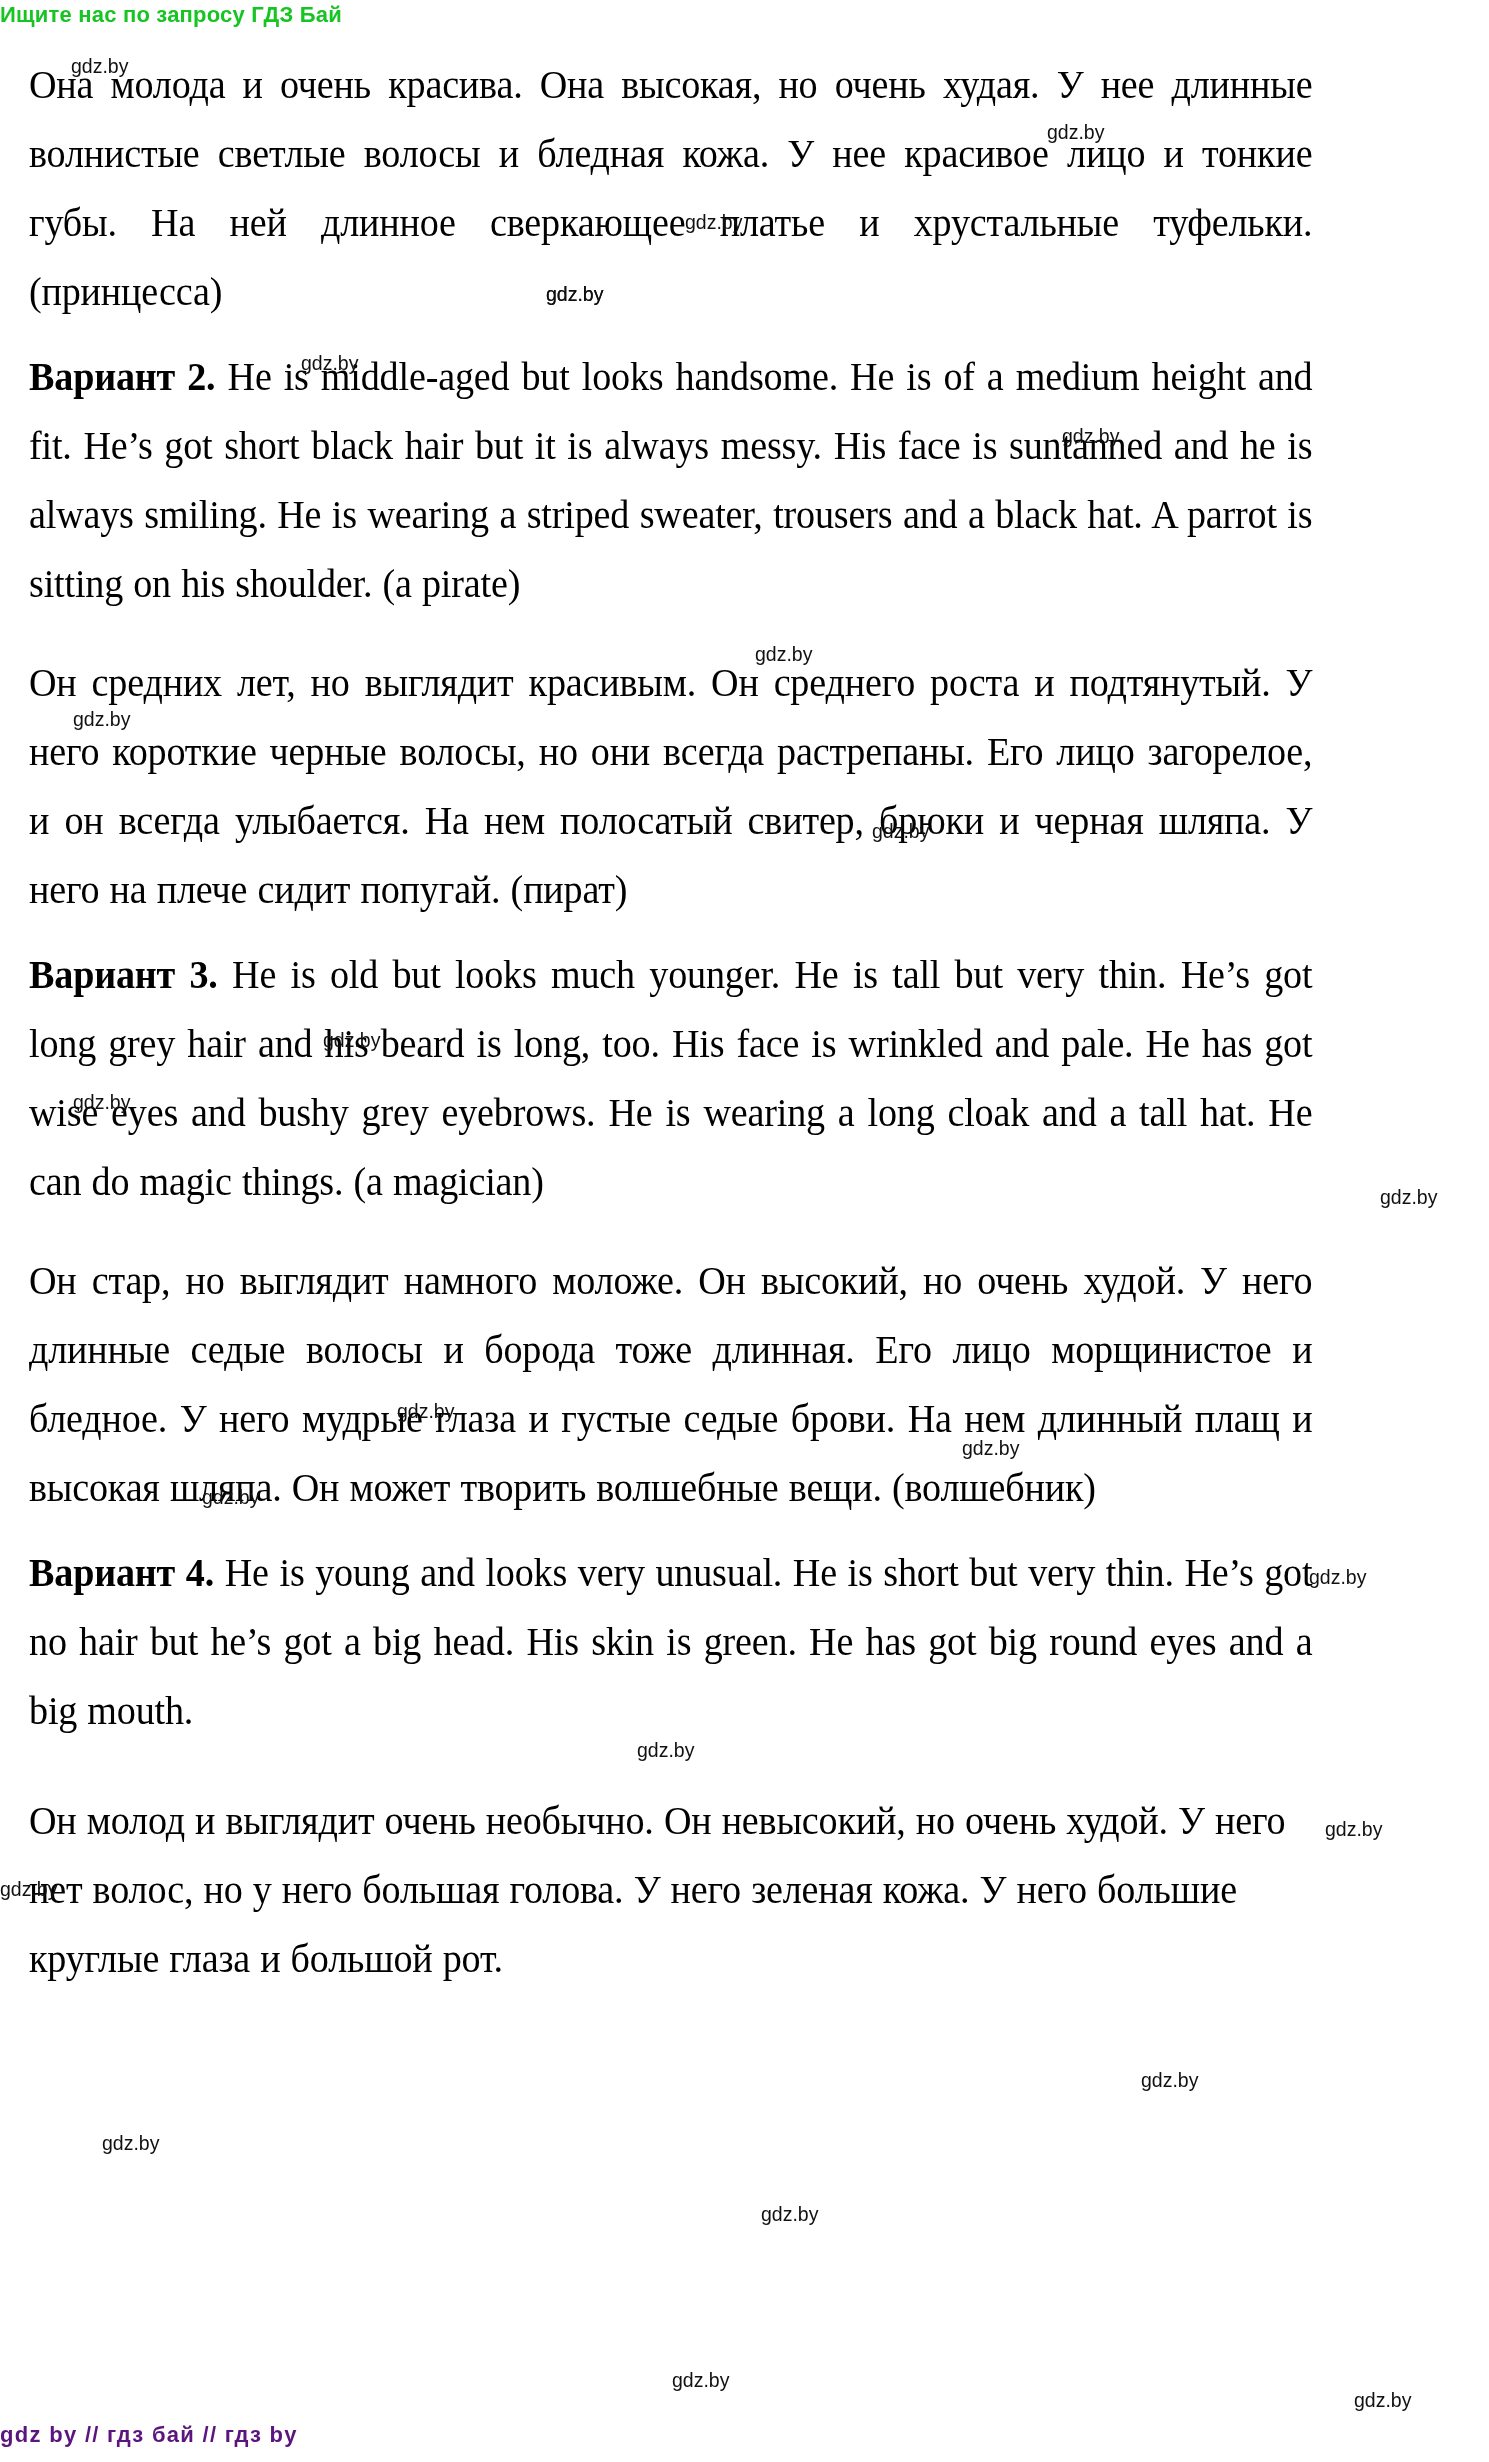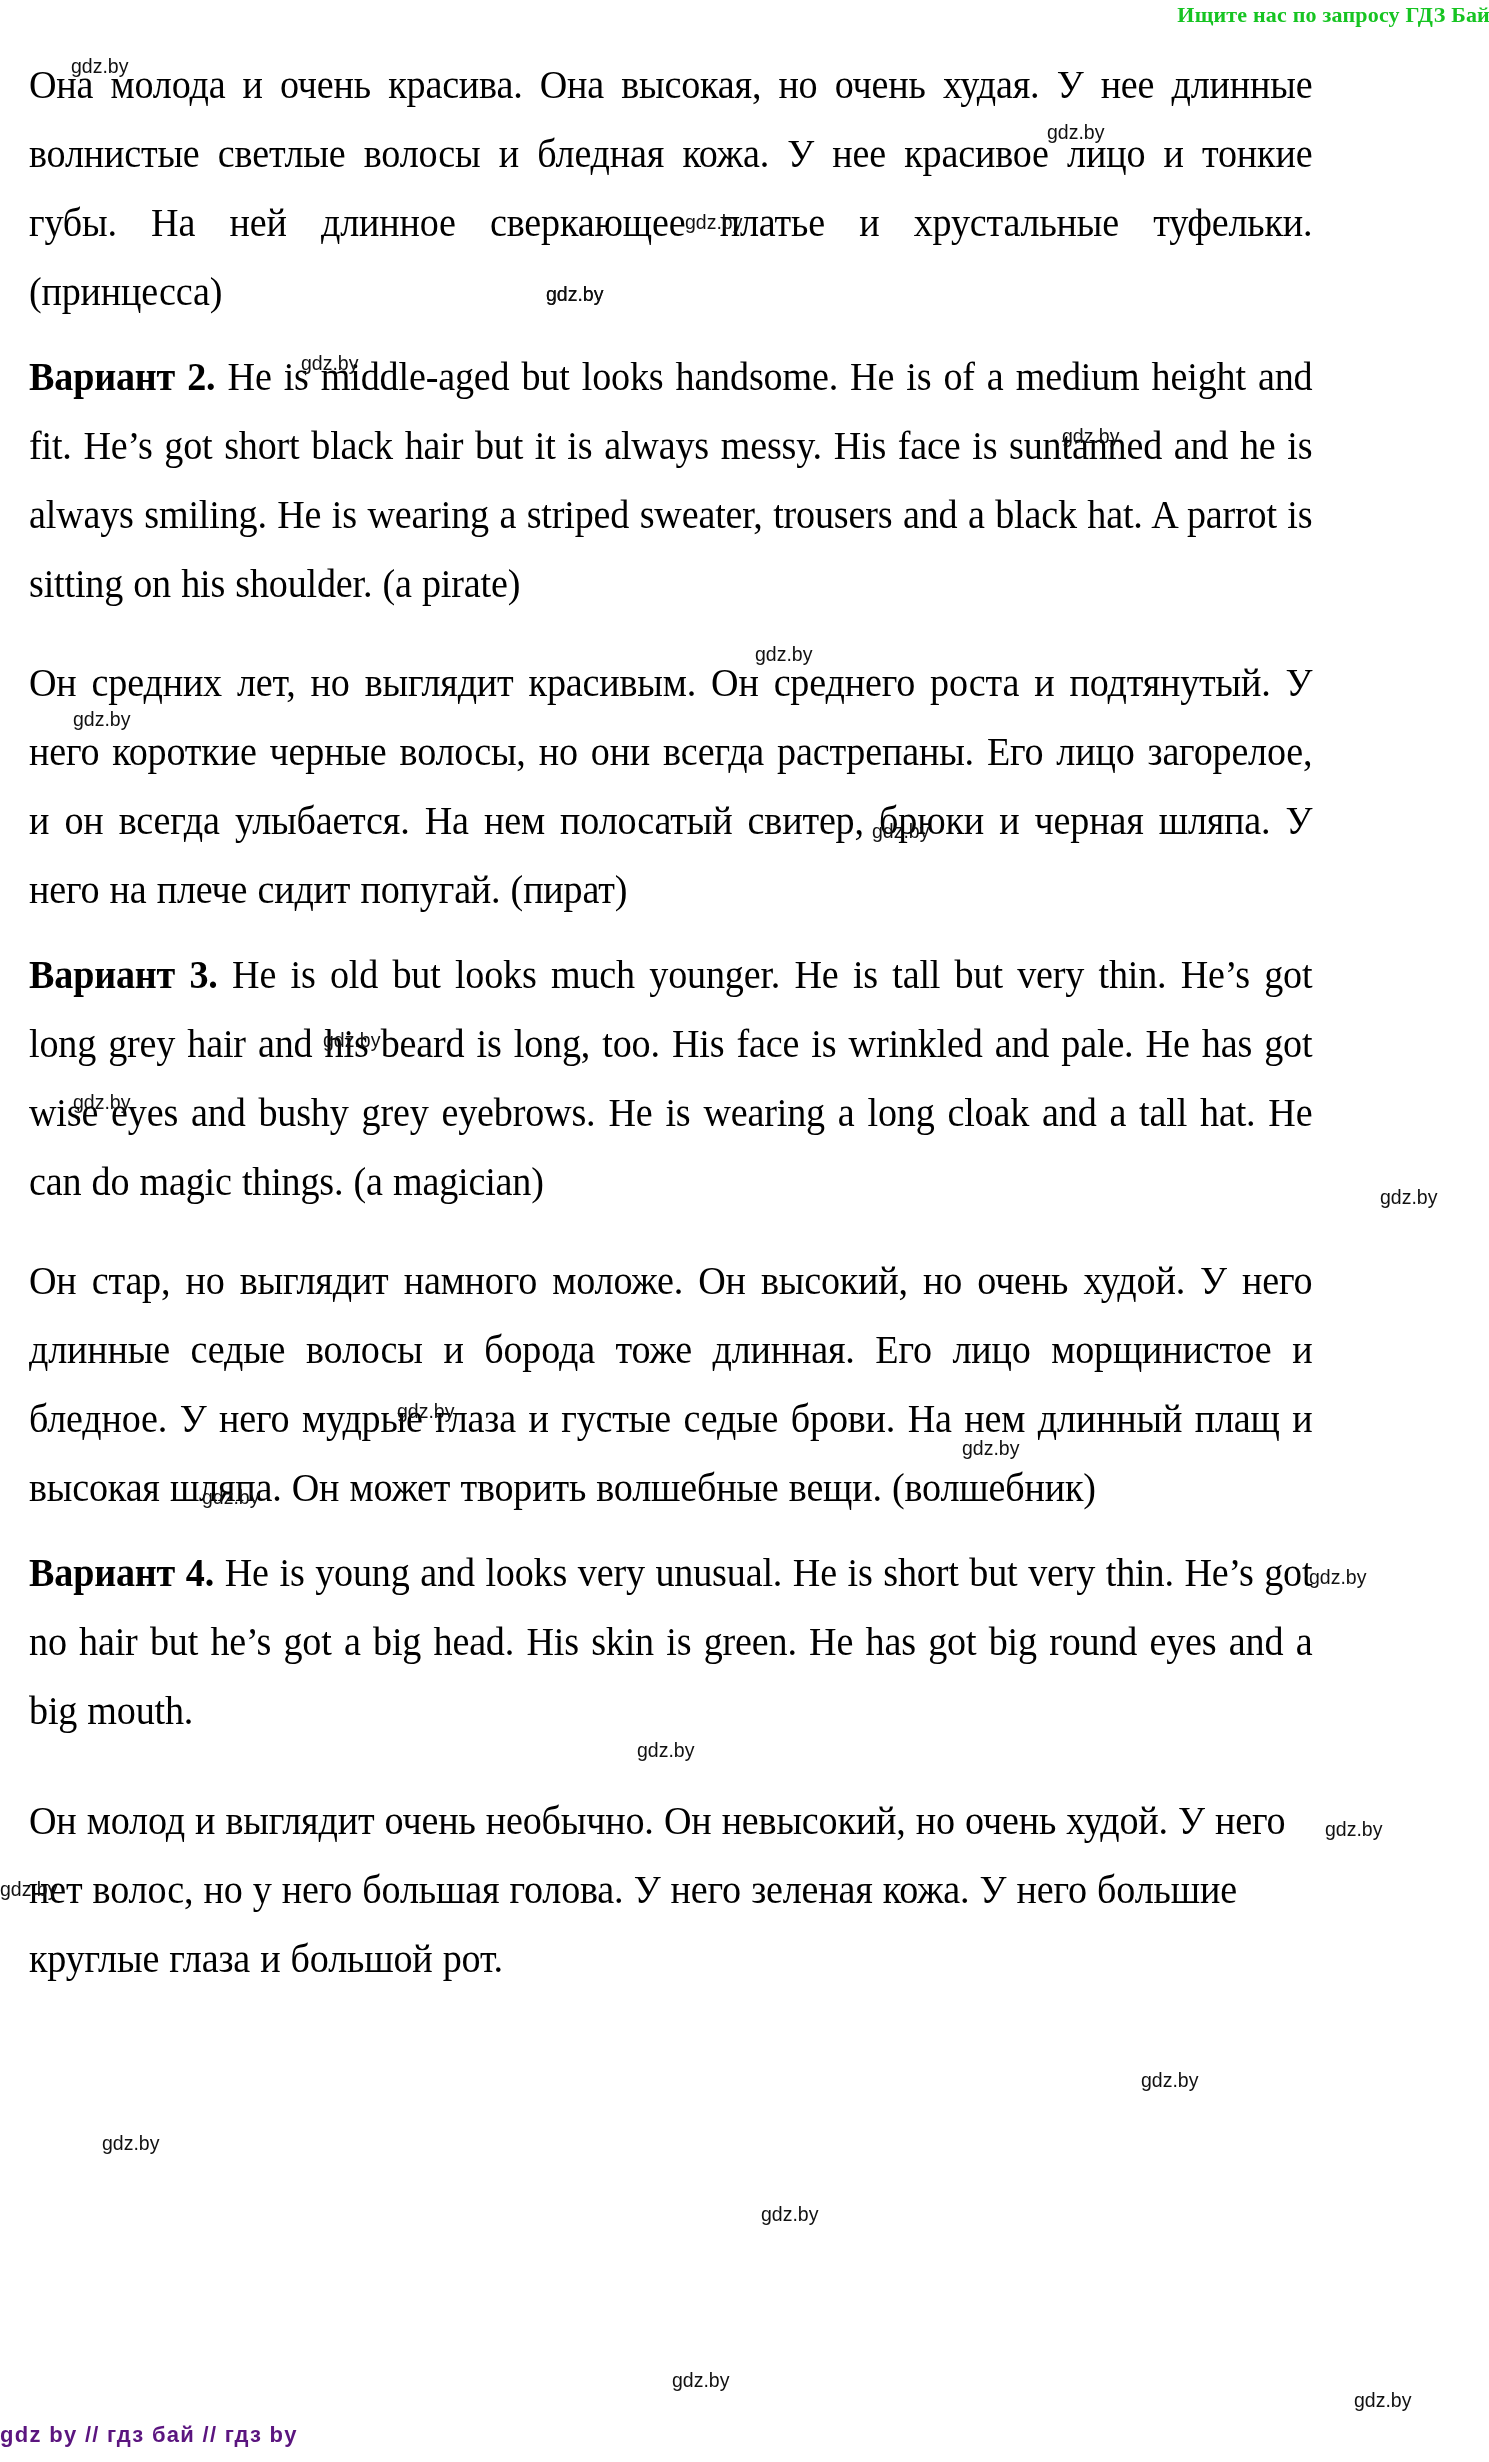--- a/index.html
+++ b/index.html
@@ -16,22 +16,22 @@
     height: 2462px;
     background: #ffffff;
     overflow: hidden;
   }
   
   .site-header {
     position: absolute;
     top: 0;
     left: 0;
     width: 1490px;
-    text-align: right;
-    font-family: Liberation Serif, serif;
+    text-align: left;
+    font-family: Liberation Sans, sans-serif;
     font-size: 22px;
     font-weight: 600;
     color: #16c422;
     letter-spacing: 0.2px;
     line-height: 30px;
     white-space: nowrap;
   }
   
   .site-footer {
     position: absolute;

